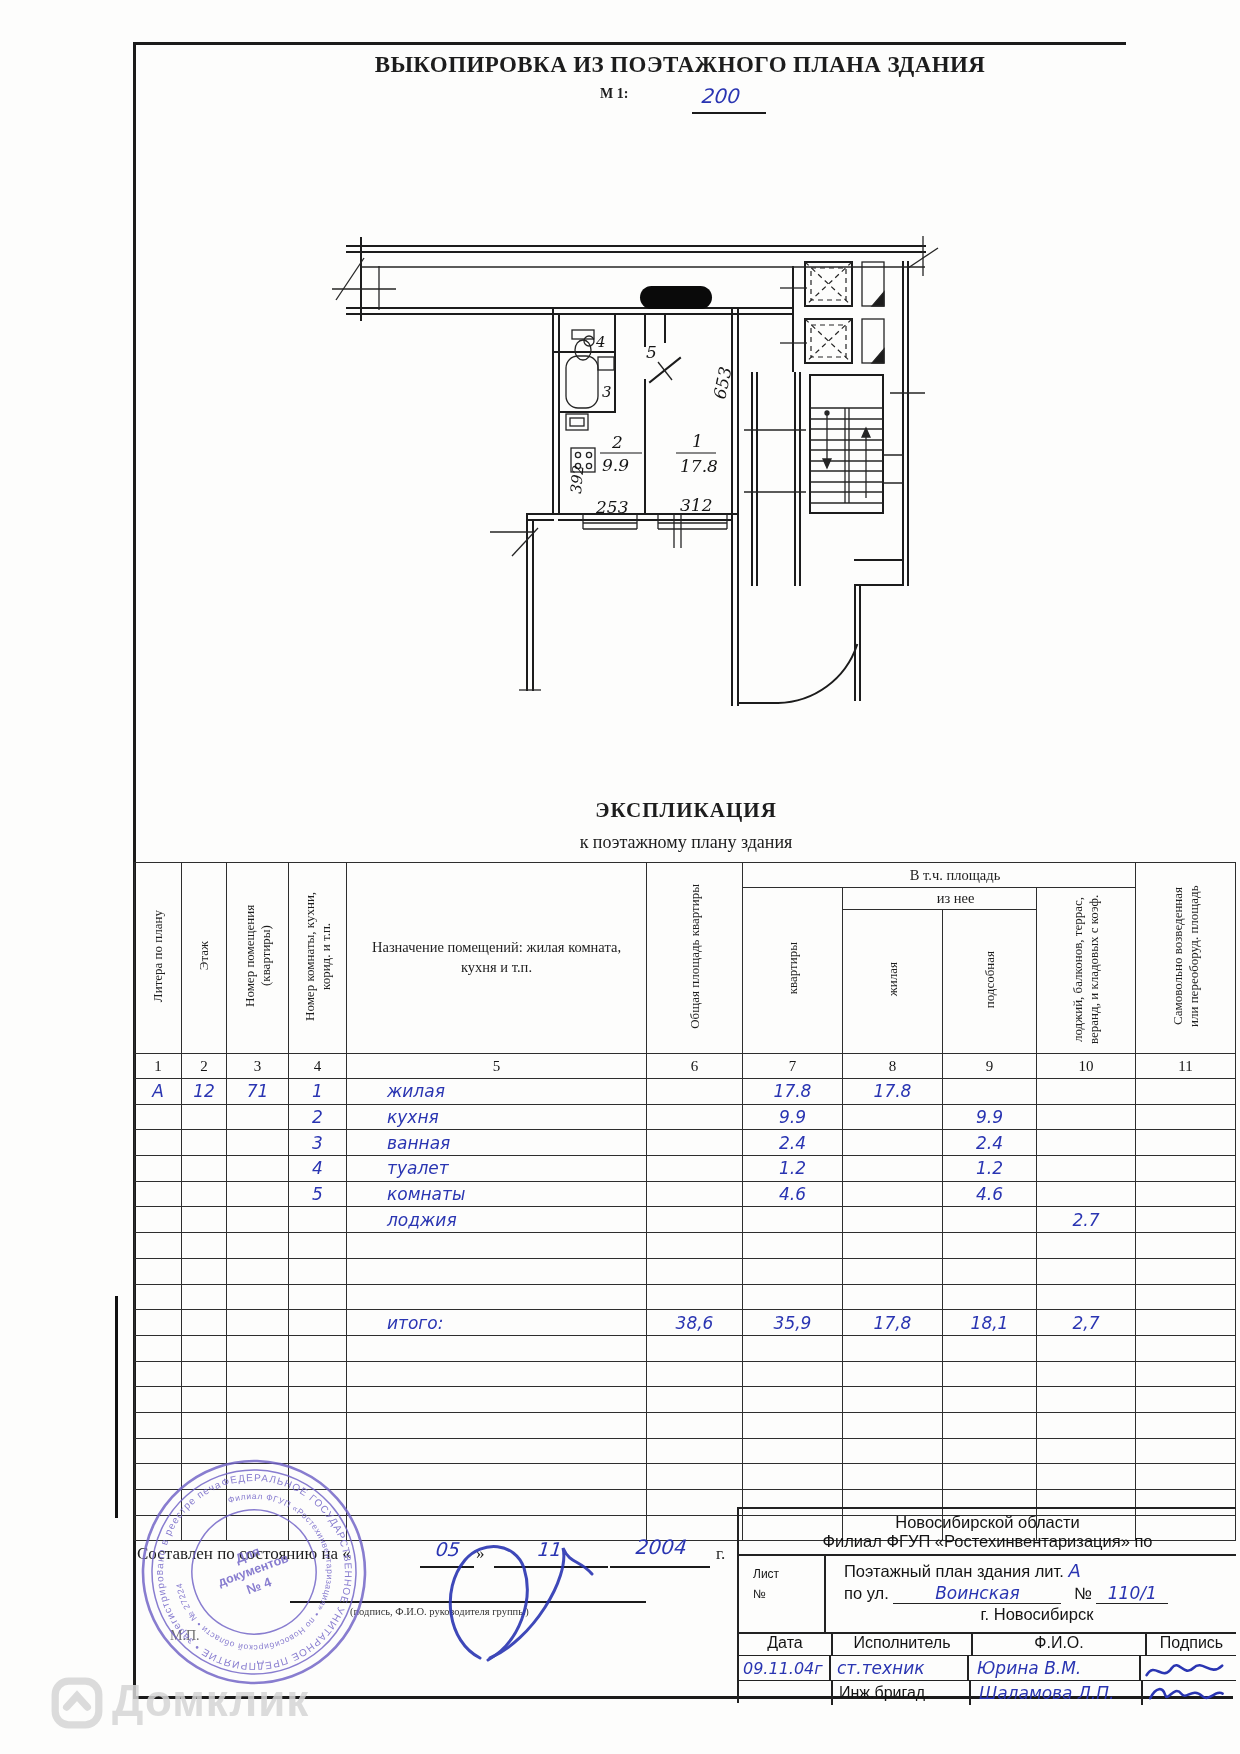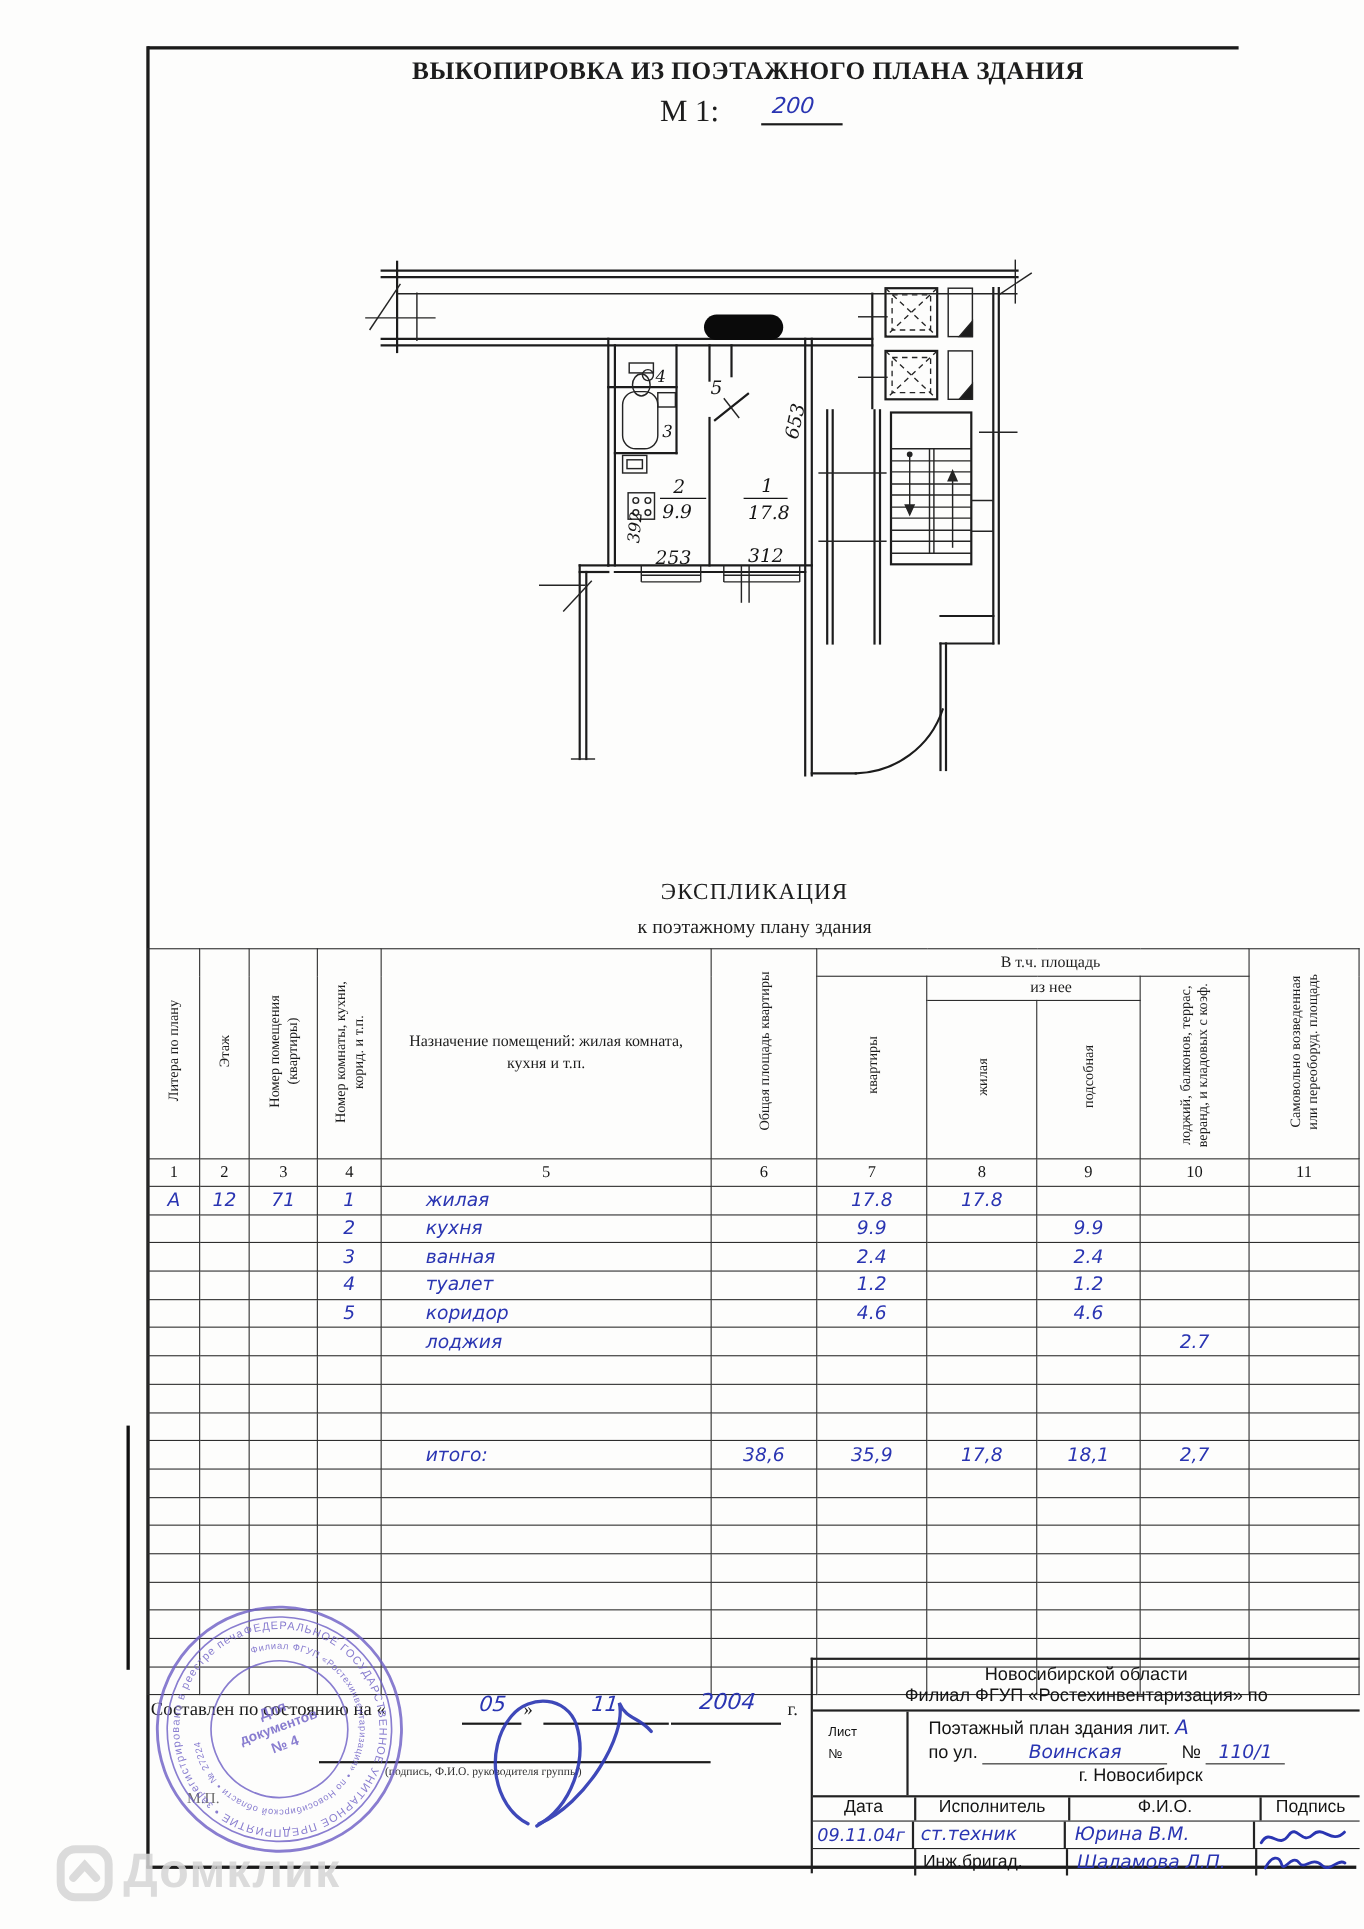--- a/index.html
+++ b/index.html
@@ -36,21 +36,21 @@
 <body>
 
 <div id="page">
 
   <div class="abs line" style="left:134px;top:42px;width:992px;height:3px;"></div>
   <div class="abs line" style="left:133px;top:42px;width:2.5px;height:1656px;"></div>
   <div class="abs line" style="left:133px;top:1696px;width:1100px;height:2.5px;"></div>
   <div class="abs" style="left:115px;top:1296px;width:3px;height:222px;background:#111;"></div>
 
   <div class="abs serif" style="left:300px;top:52px;width:760px;text-align:center;font-size:23px;font-weight:bold;letter-spacing:.4px;">ВЫКОПИРОВКА ИЗ ПОЭТАЖНОГО ПЛАНА ЗДАНИЯ</div>
-  <div class="abs serif" style="left:600px;top:86px;font-size:28px;font-weight:normal;">М 1:</div>
+  <div class="abs serif" style="left:600px;top:86px;font-size:14px;font-weight:bold;">М 1:</div>
   <div class="abs hwink" style="left:702px;top:84px;font-size:20px;">200</div>
   <div class="abs line" style="left:692px;top:112px;width:74px;height:2px;"></div>
 
   <svg class="abs" style="left:310px;top:205px;width:640px;height:505px;" viewBox="310 205 640 505">
 
     <g stroke="#1c1c1c" stroke-width="2" fill="none" stroke-linecap="square">
       <path d="M347 246 H925"></path>
         <path d="M347 252 H925"></path>
       <path d="M347 308 H793"></path>
         <path d="M347 314 H793"></path>
@@ -175,21 +175,21 @@
       <text x="596" y="513" font-size="17">253</text>
       <text x="680" y="511" font-size="17">312</text>
       <text x="725" y="400" font-size="17" transform="rotate(-78 725 400)">653</text>
     </g>
     <g stroke="#151515" stroke-width="1.2">
       <path d="M600 453 H642"></path>
         <path d="M676 453 H716"></path>
     </g>
   </svg>
 
-  <div class="abs serif" style="left:536px;top:798px;width:300px;text-align:center;font-size:21px;font-weight:normal;letter-spacing:1px;">ЭКСПЛИКАЦИЯ</div>
+  <div class="abs serif" style="left:536px;top:798px;width:300px;text-align:center;font-size:21px;font-weight:bold;letter-spacing:1px;">ЭКСПЛИКАЦИЯ</div>
   <div class="abs serif" style="left:510px;top:832px;width:352px;text-align:center;font-size:18px;">к поэтажному плану здания</div>
 
   <table id="expl">
     <colgroup>
       <col style="width:47px">
         <col style="width:45px">
         <col style="width:62px">
         <col style="width:58px">
       <col style="width:300px">
         <col style="width:96px">
@@ -284,21 +284,21 @@
           <td class="c7"></td>
           <td class="c8 hw">1.2</td>
           <td class="c9"></td>
           <td class="c10"></td>
         </tr>
         <tr class="datarow">
           <td class="c0"></td>
           <td class="c1"></td>
           <td class="c2"></td>
           <td class="c3 hw">5</td>
-          <td class="c4 hw">коридор</td>
+          <td class="c4 hw">комнаты</td>
           <td class="c5"></td>
           <td class="c6 hw">4.6</td>
           <td class="c7"></td>
           <td class="c8 hw">4.6</td>
           <td class="c9"></td>
           <td class="c10"></td>
         </tr>
         <tr class="datarow">
           <td class="c0"></td>
           <td class="c1"></td>

